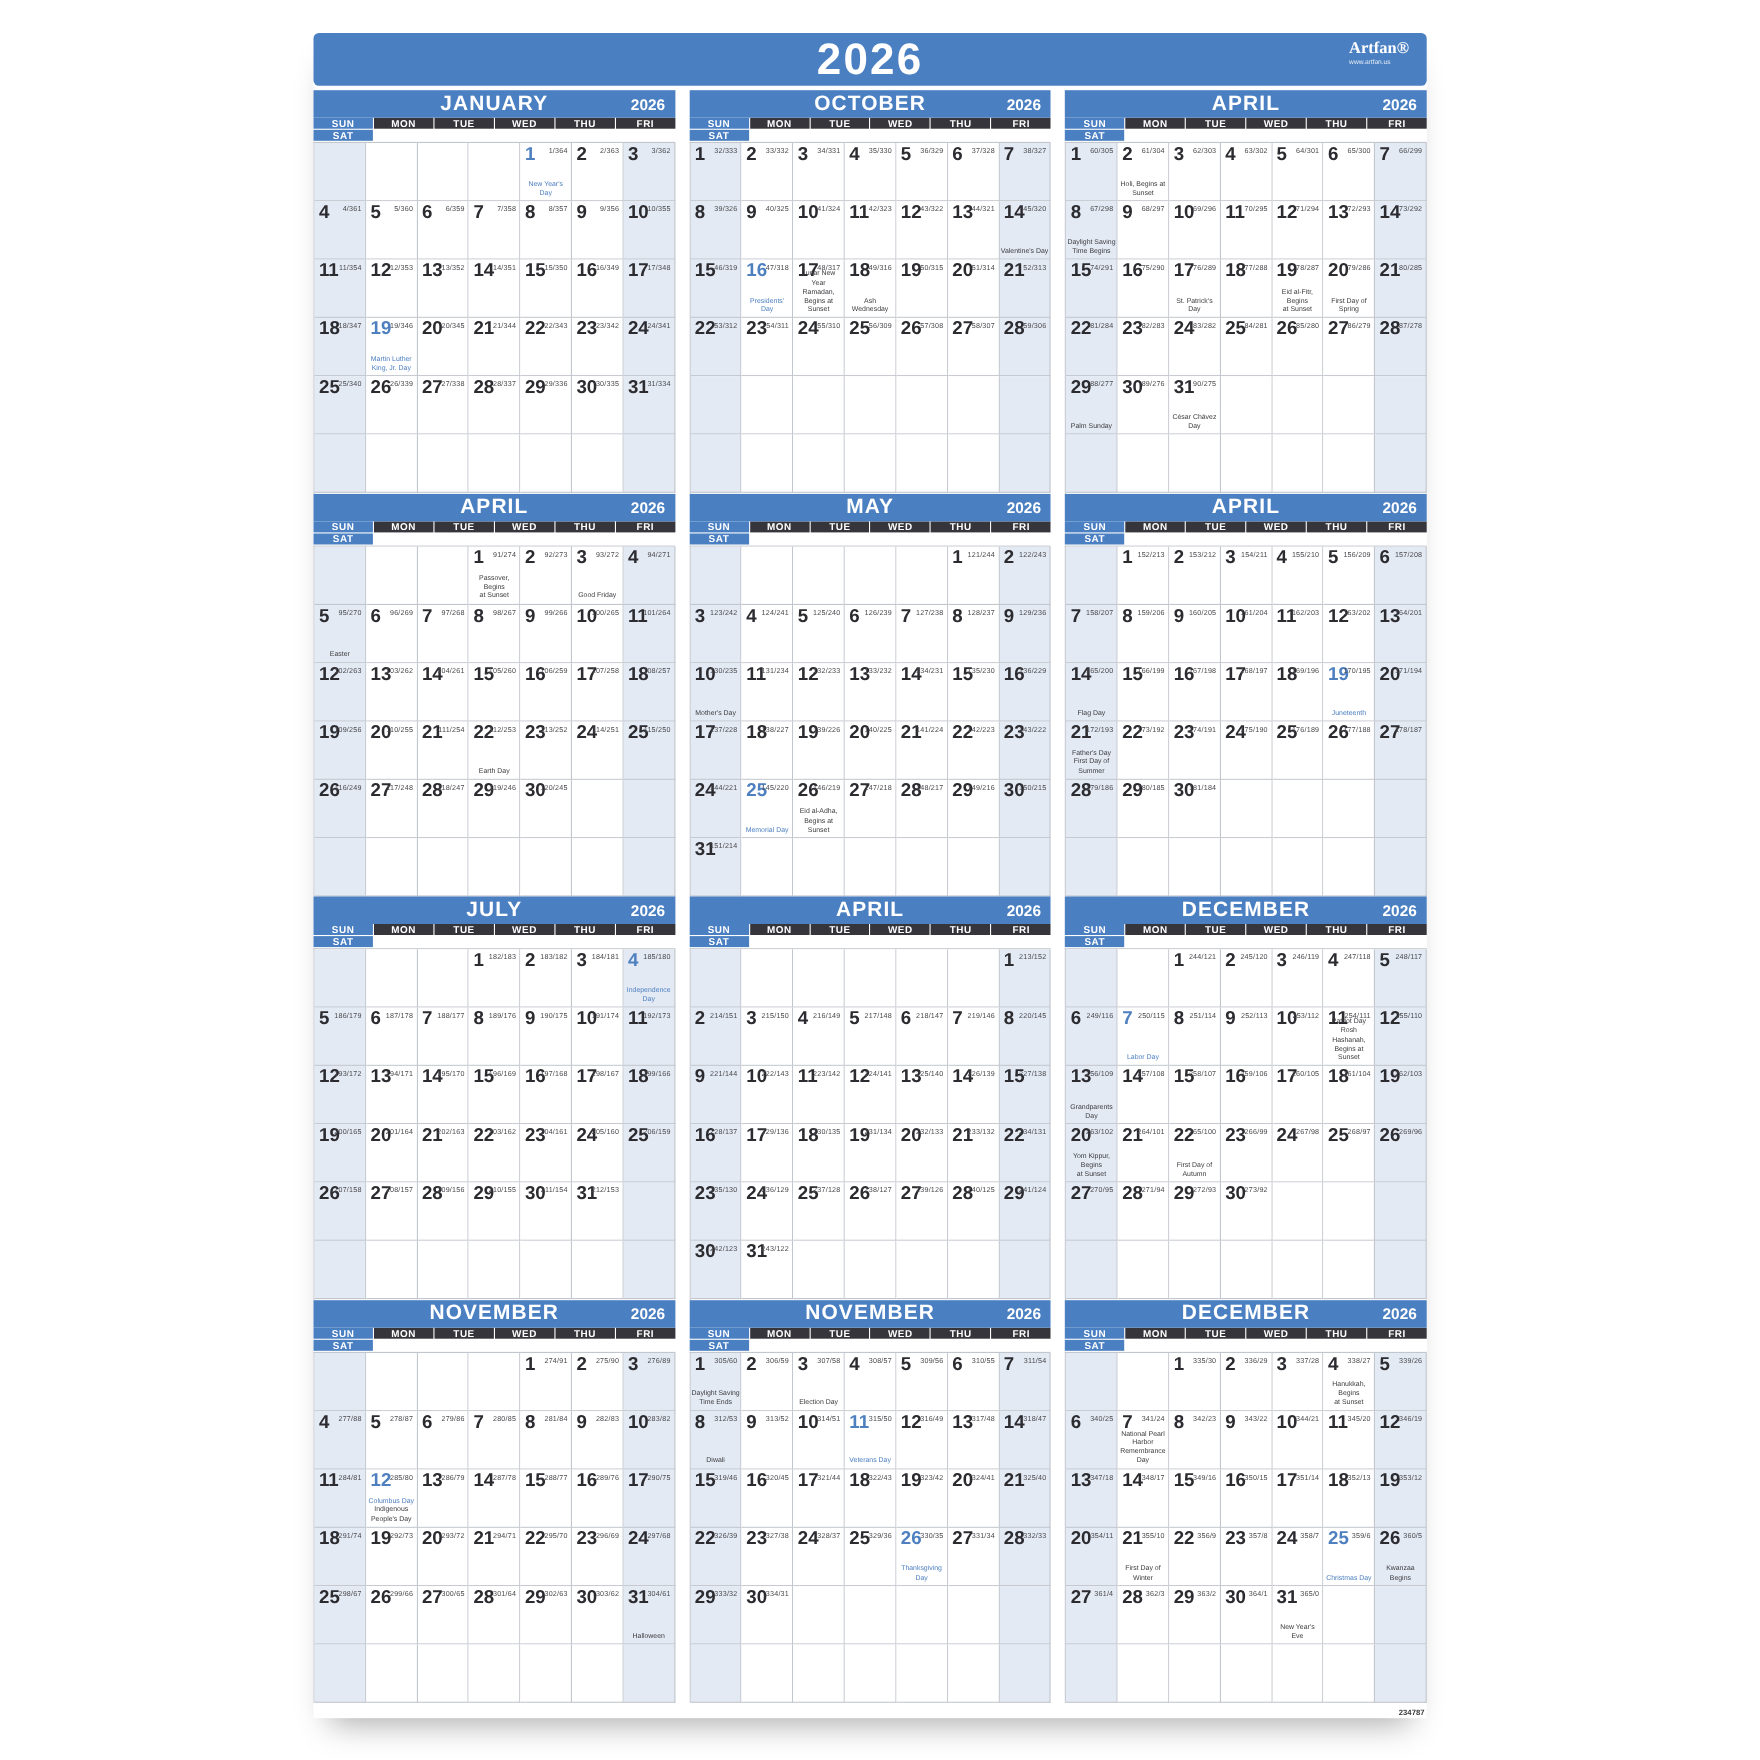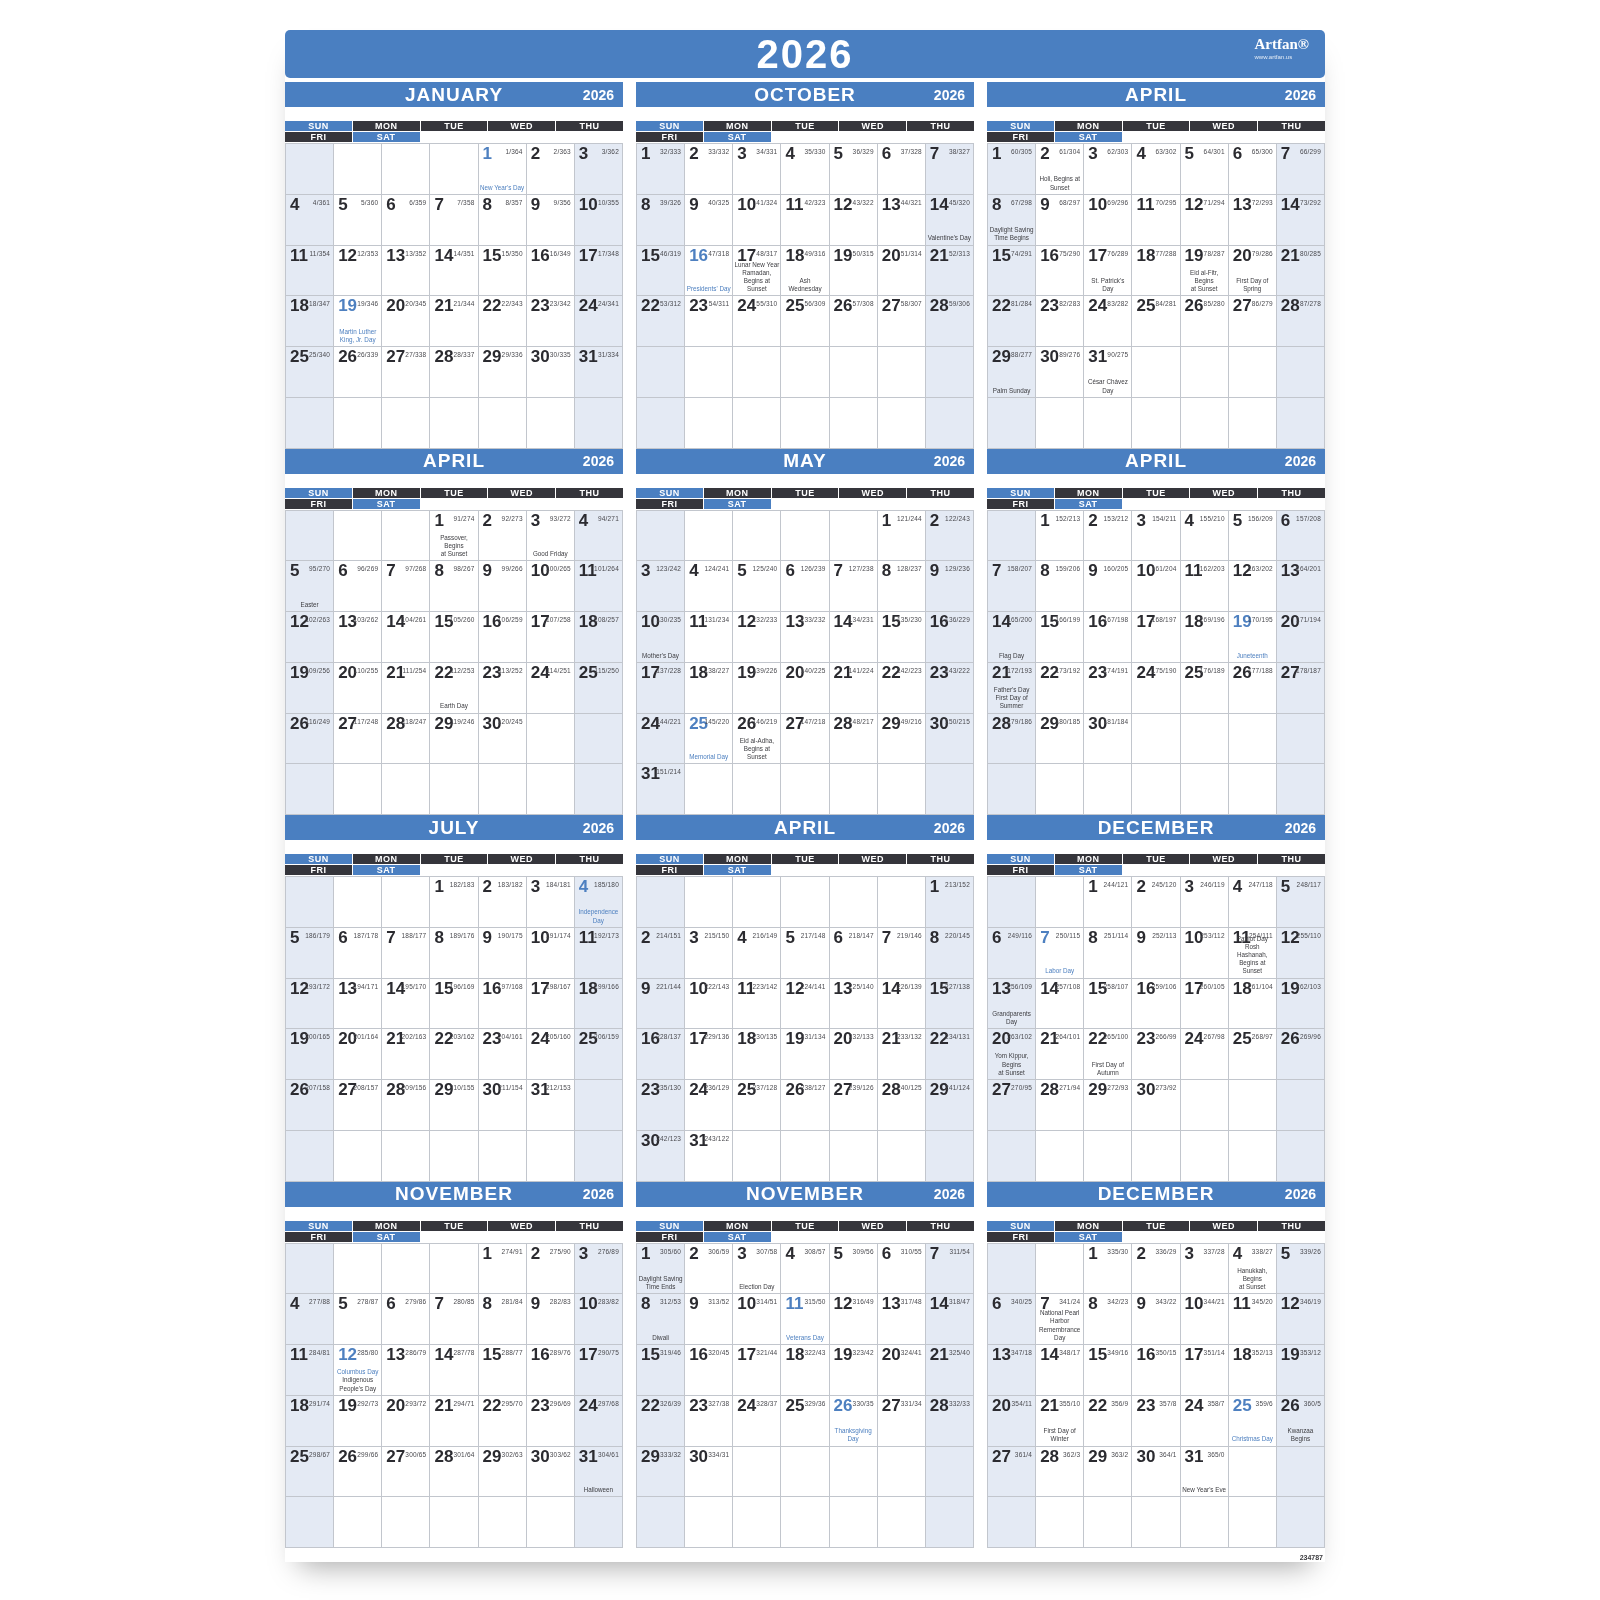--- a/index.html
+++ b/index.html
@@ -4,40 +4,39 @@
 <style>
   html,body{margin:0;padding:0;}
   body{
     width:1600px;height:1600px;background:#ffffff;position:relative;
     font-family:"Liberation Sans", sans-serif;
     -webkit-font-smoothing:antialiased;
   }
   .poster{
     position:absolute;left:285px;top:30px;width:1012px;height:1532px;background:#fff;
     box-shadow:0 18px 28px -14px rgba(0,0,0,0.35);
-    padding-left:28px;
   }
   .banner{
     position:absolute;top:0;left:0;right:0;height:48px;background:#4a7fc1;border-radius:5px;
     display:flex;align-items:center;justify-content:center;
   }
   .banner-year{color:#fff;font-size:40px;font-weight:bold;letter-spacing:2px;}
   .brand{position:absolute;right:16px;top:7px;text-align:left;color:#fff;line-height:1;}
   .brand-name{font-family:"Liberation Serif", serif;font-size:15px;font-weight:bold;}
   .brand-url{font-size:6px;opacity:.85;margin-top:2px;}
   .months{
     position:absolute;top:52px;left:0;right:0;bottom:14px;
     display:grid;grid-template-columns:repeat(3,1fr);grid-template-rows:repeat(4,1fr);
     column-gap:13px;row-gap:0;
   }
   .month{display:flex;flex-direction:column;min-height:0;}
-  .m-head{height:25px;flex:0 0 25px;background:#4a7fc1;position:relative;display:flex;align-items:center;justify-content:center;margin-bottom:14px;}
+  .m-head{height:25px;flex:0 0 25px;background:#4a7fc1;position:relative;display:flex;align-items:center;justify-content:center;margin-bottom:0;}
   .m-name{color:#fff;font-weight:bold;font-size:19px;letter-spacing:1px;}
   .m-year{position:absolute;right:9px;top:0;bottom:0;display:flex;align-items:center;color:#fff;font-weight:bold;font-size:14px;}
-  .wk-row{flex:0 0 14px;display:grid;grid-template-columns:repeat(5,1fr);gap:1px;background:#fff;margin-bottom:1px;}
+  .wk-row{flex:0 0 14px;display:grid;grid-template-columns:repeat(6,1fr);gap:1px;background:#fff;margin-bottom:1px;}
   .wk{background:#35353b;color:#fff;font-size:9px;font-weight:bold;display:flex;align-items:center;justify-content:center;letter-spacing:.5px;}
   .wk.we{background:#4a7fc1;}
   .m-grid{
     flex:1;display:grid;grid-template-columns:repeat(7,1fr);grid-template-rows:repeat(6,1fr);
     border-left:1px solid #c2c6cd;border-top:1px solid #c2c6cd;min-height:0;
   }
   .cell{position:relative;border-right:1px solid #c2c6cd;border-bottom:1px solid #c2c6cd;background:#fff;overflow:hidden;}
   .cell.we{background:#e4eaf4;}
   .d-num{position:absolute;top:0px;left:4px;font-weight:bold;font-size:17px;line-height:1.2;color:#2b2b30;}
   .d-num.blue{color:#4e80c0;}

